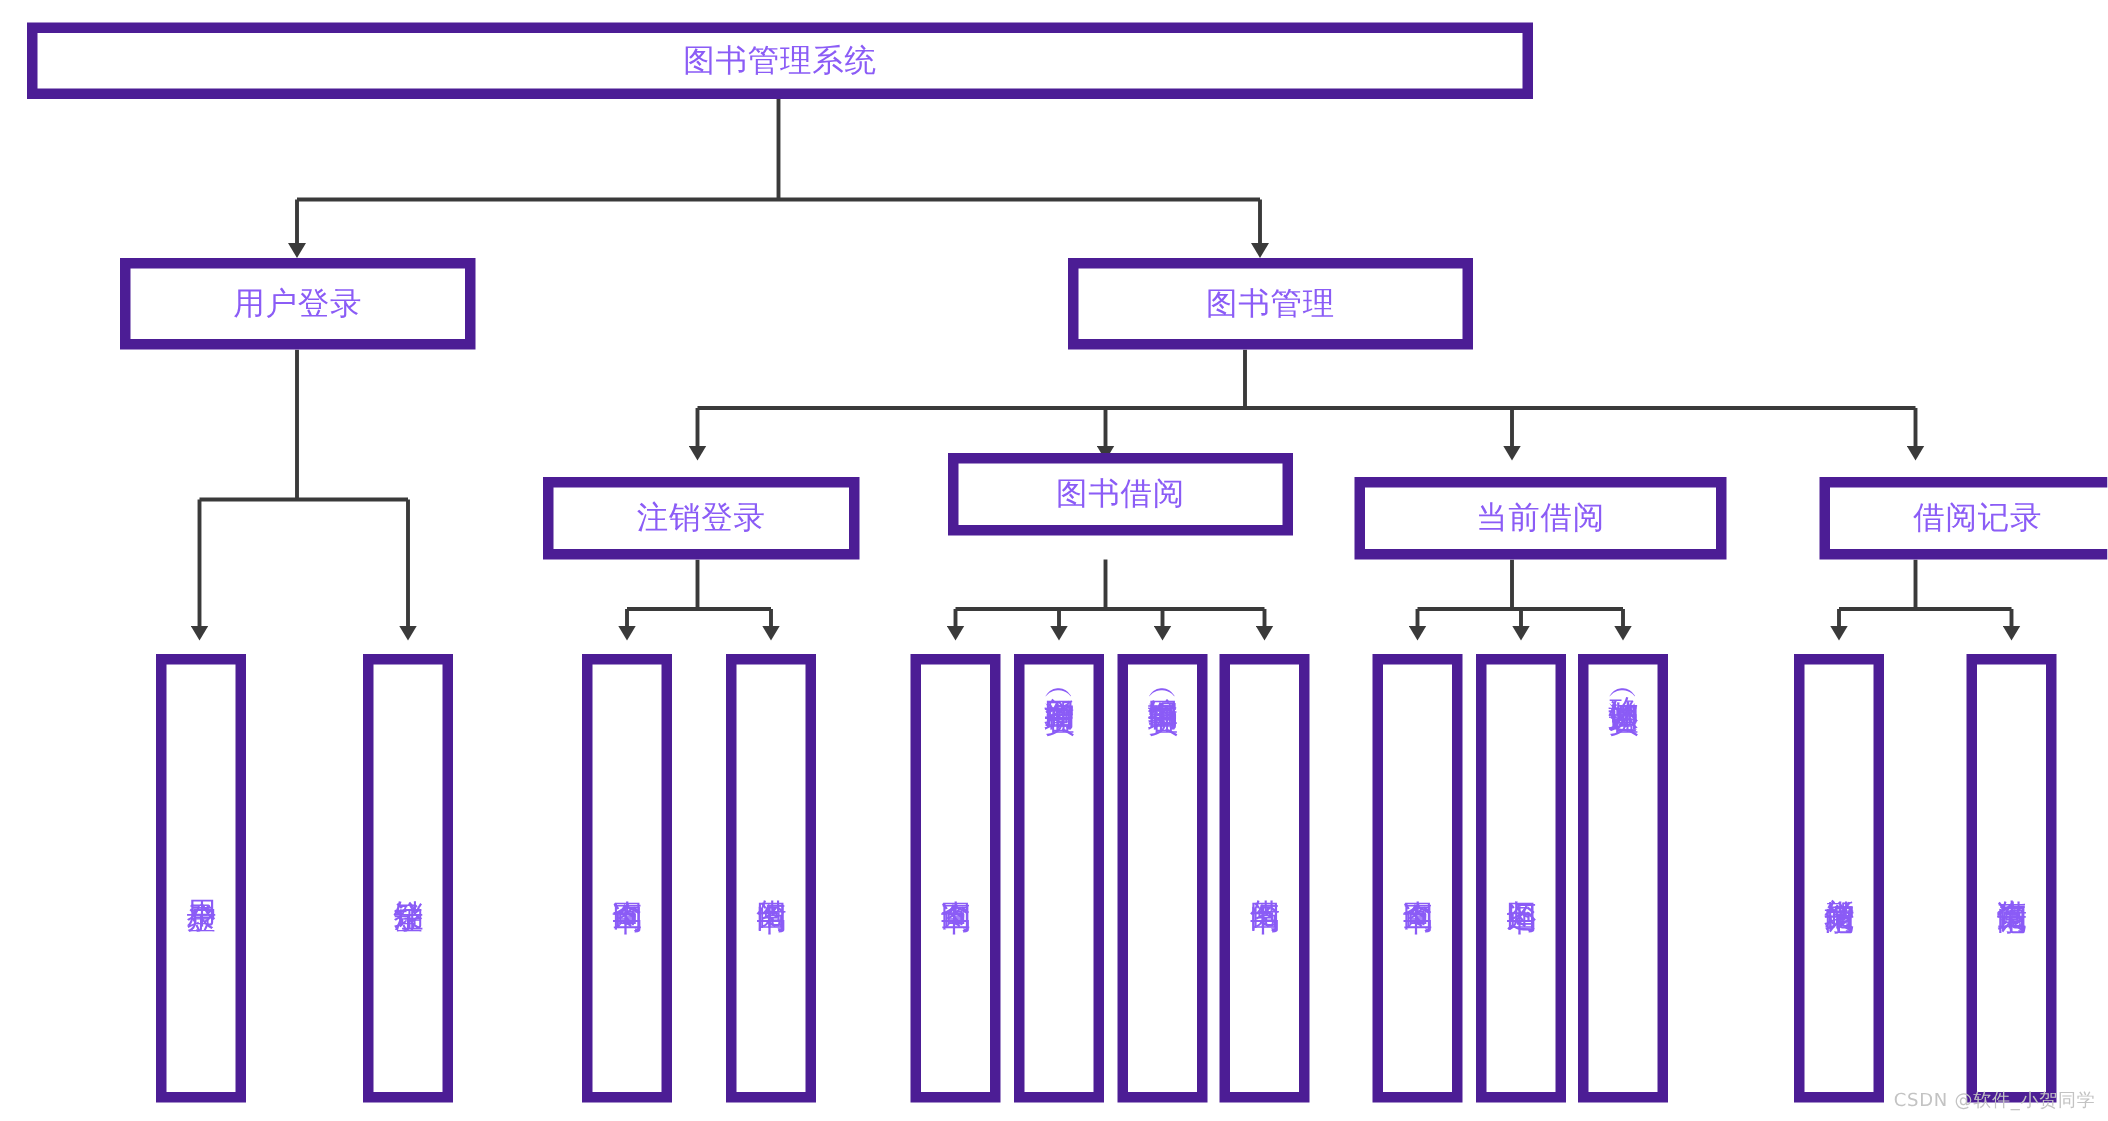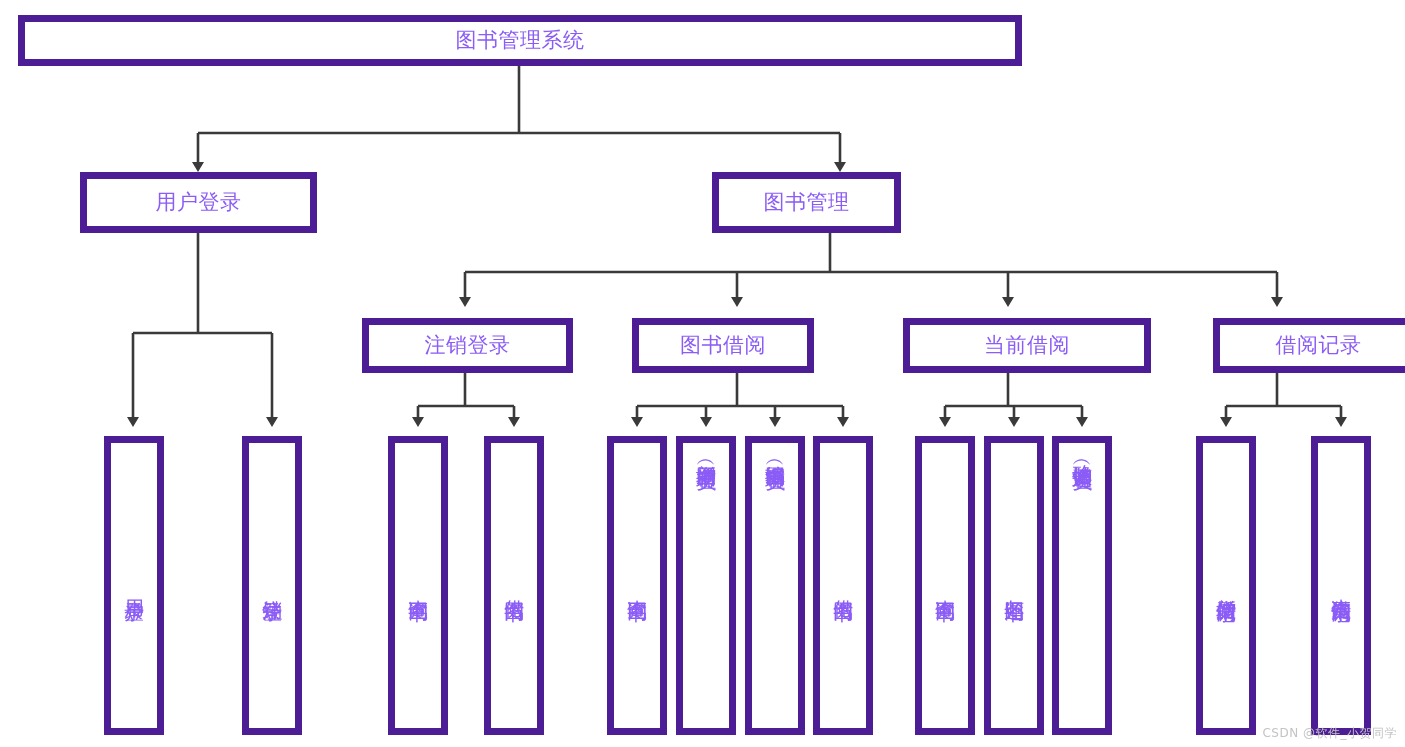--- a/index.html
+++ b/index.html
@@ -121,28 +121,28 @@
     </g>
   </svg>
 
   <div class="node horiz" style="left:18px; top:15px; width:1004px; height:51px;">
     <span>图书管理系统</span>
   </div>
 
   <div class="node horiz" style="left:80px; top:172px; width:237px; height:61px;">
     <span>用户登录</span>
   </div>
-  <div class="node horiz" style="left:712px; top:172px; width:189px; height:61px;">
+  <div class="node horiz" style="left:712px; top:172px; width:270px; height:61px;">
     <span>图书管理</span>
   </div>
 
   <div class="node horiz" style="left:362px; top:318px; width:211px; height:55px;">
     <span>注销登录</span>
   </div>
-  <div class="node horiz" style="left:632px; top:318px; width:182px; height:55px;">
+  <div class="node horiz" style="left:632px; top:302px; width:230px; height:55px;">
     <span>图书借阅</span>
   </div>
   <div class="node horiz" style="left:903px; top:318px; width:248px; height:55px;">
     <span>当前借阅</span>
   </div>
   <div class="node horiz" style="left:1172px; top:318px; width:211px; height:55px;margin-left:41px;">
     <span>借阅记录</span>
   </div>
 
   <div class="node vert centered" style="left:104px; top:436px; width:60px; height:299px;">

